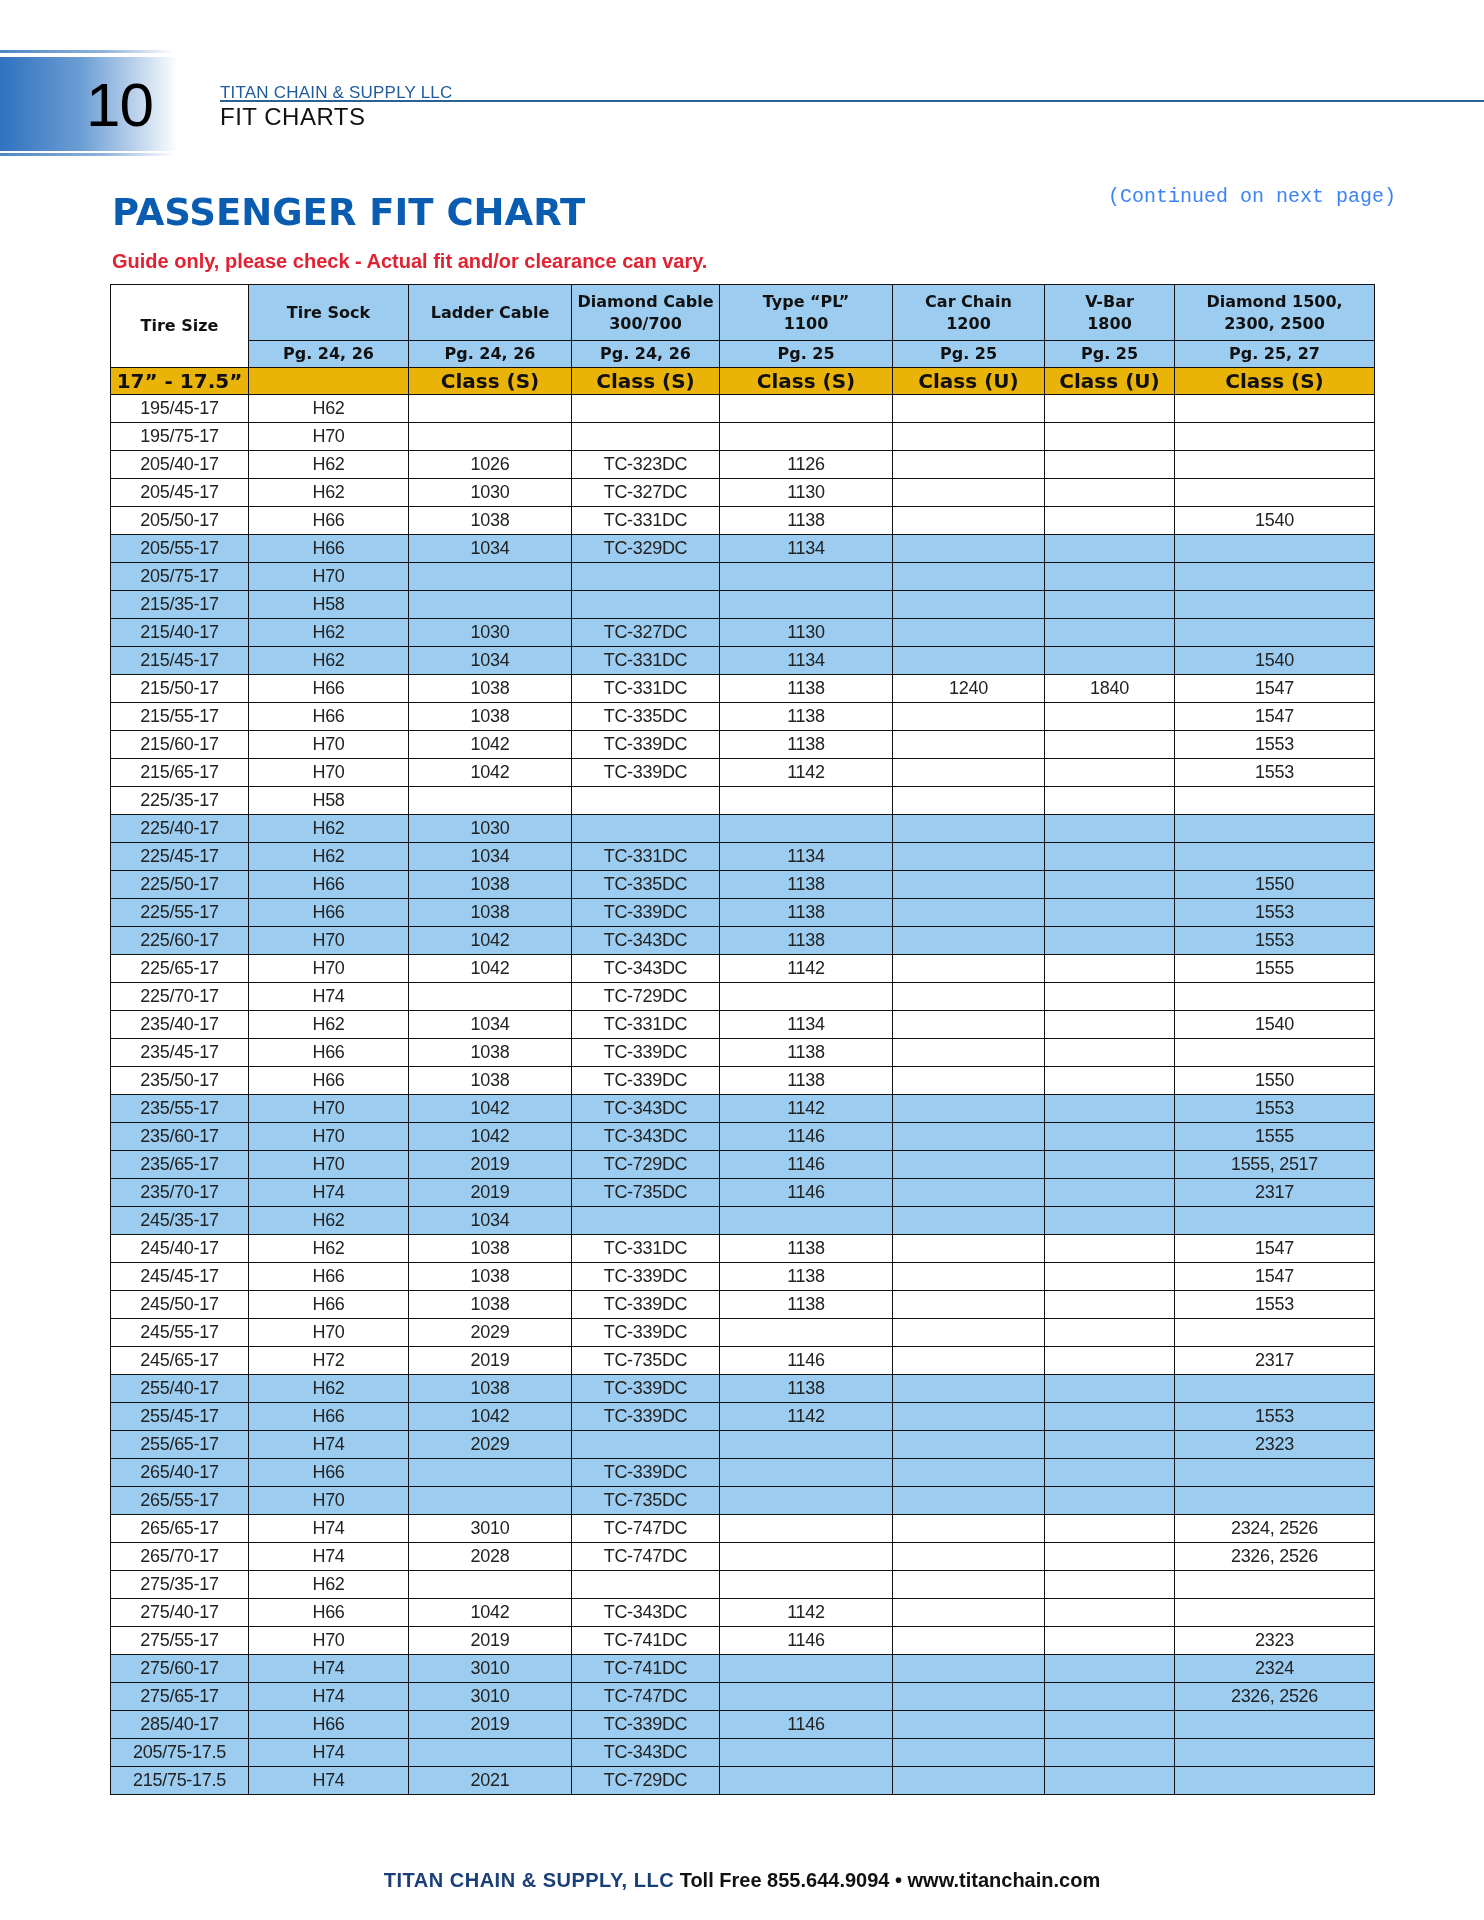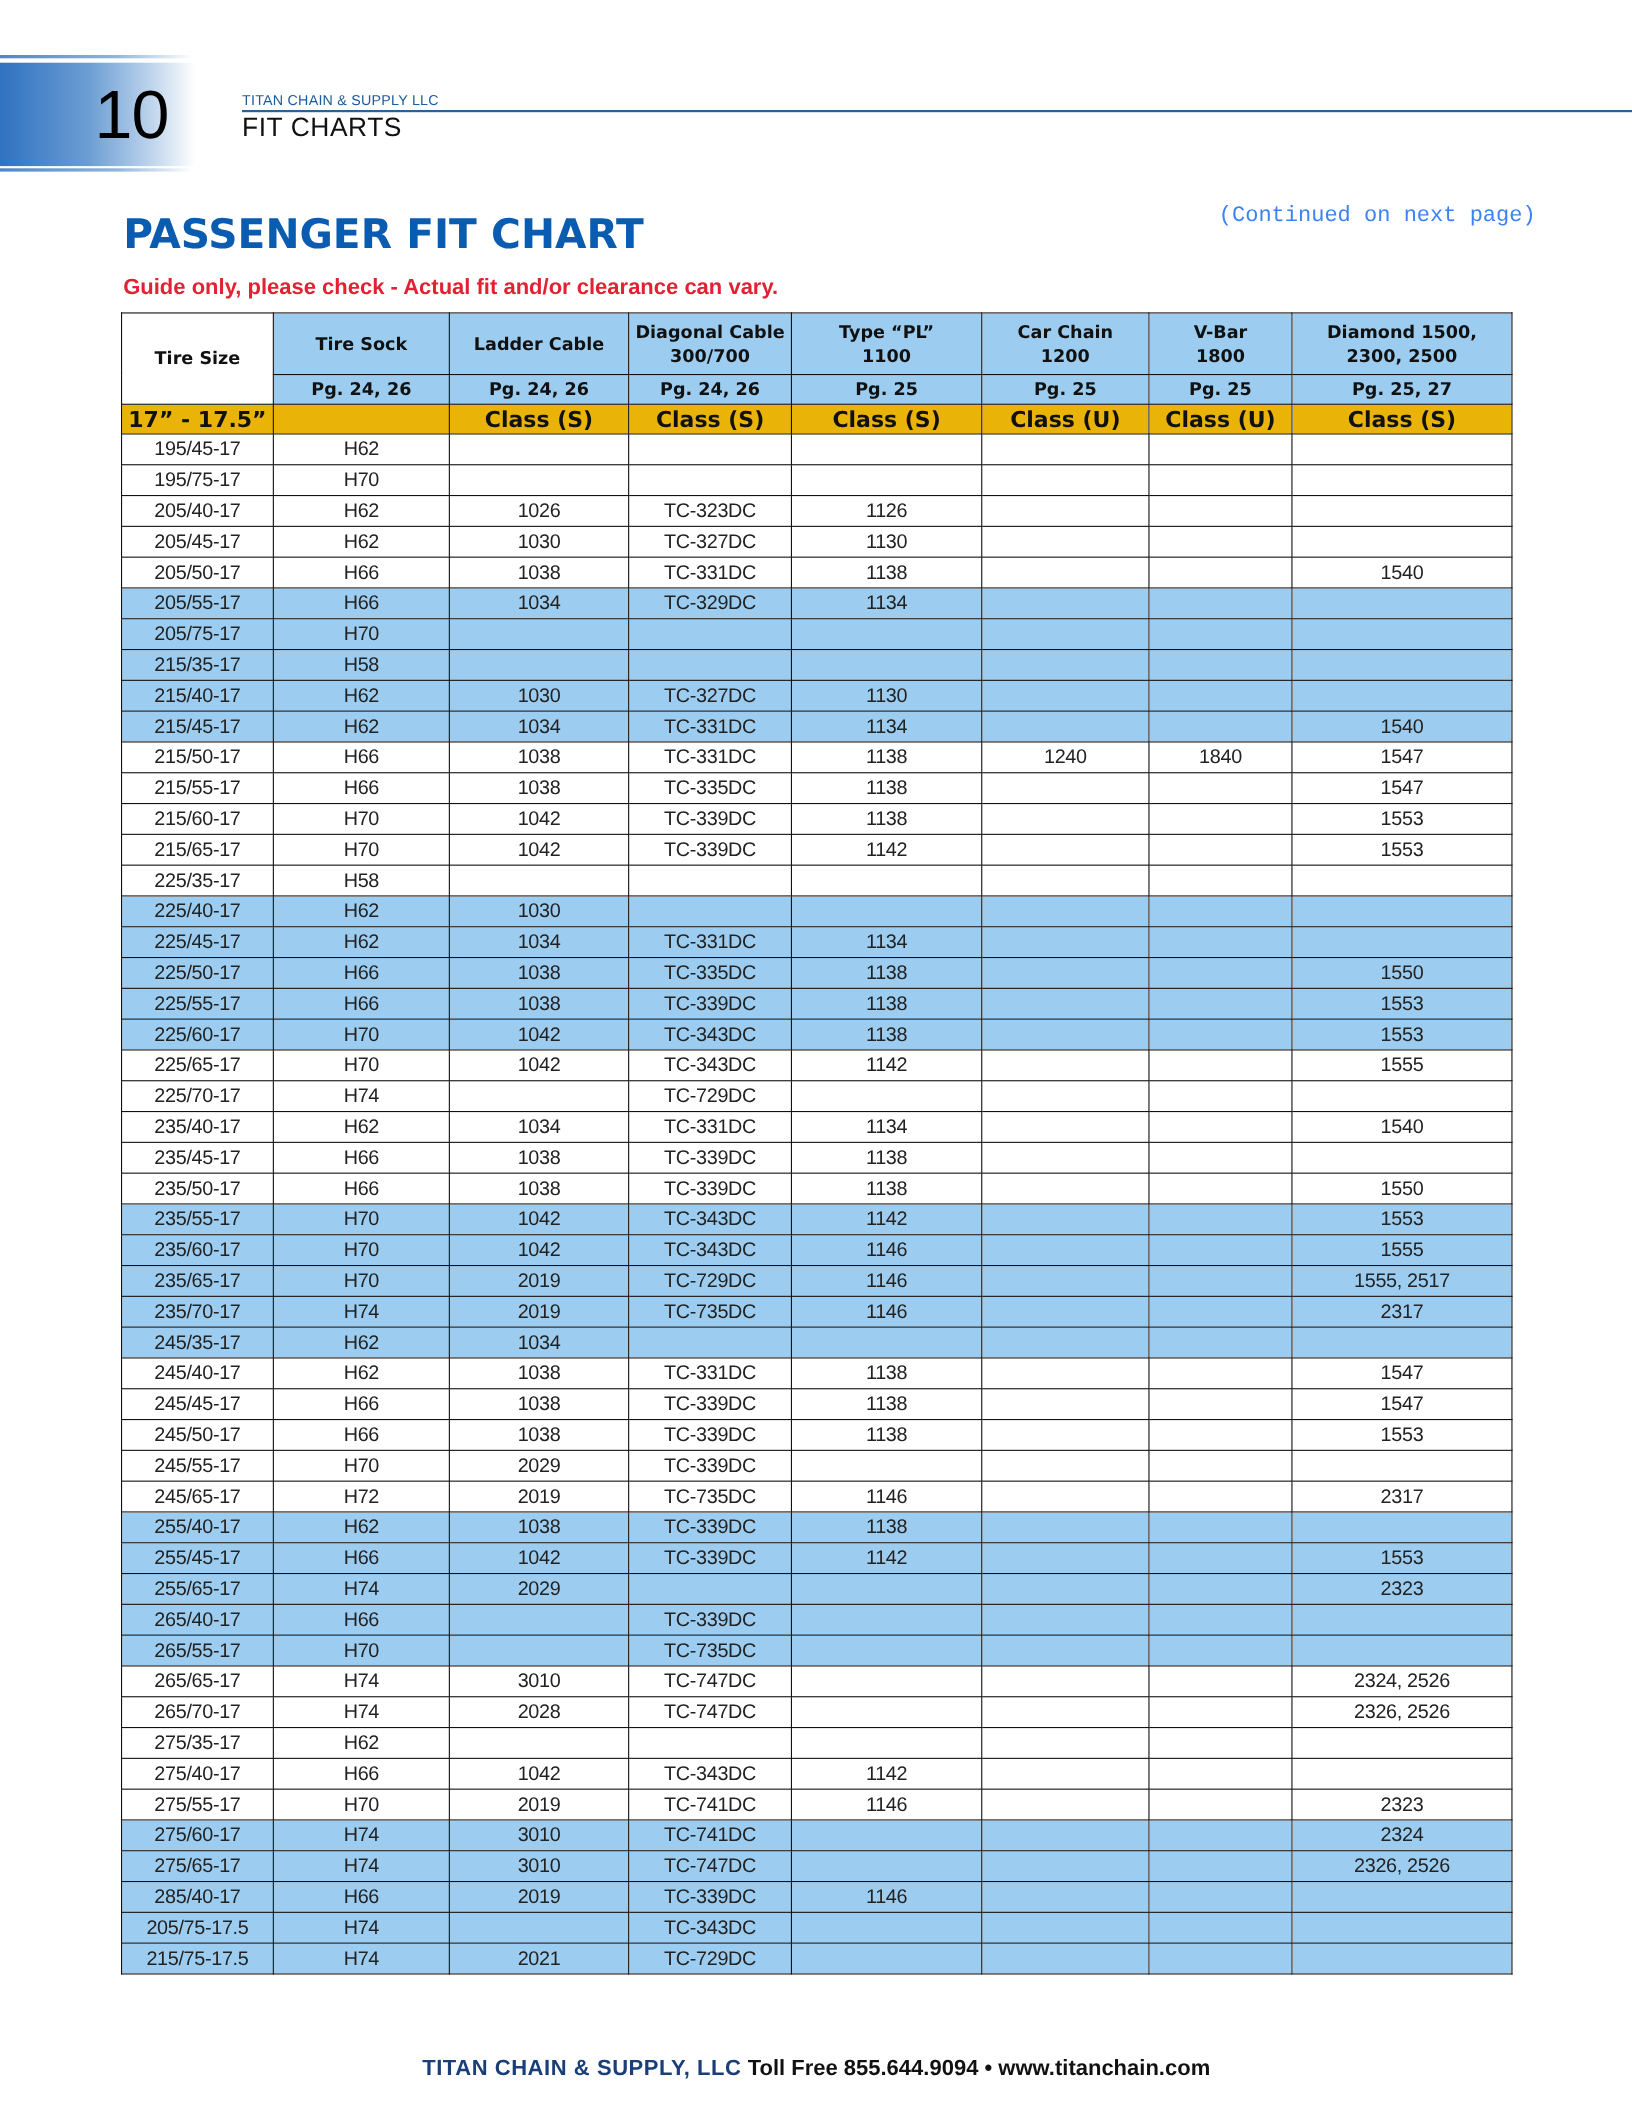--- a/index.html
+++ b/index.html
@@ -3,21 +3,21 @@
   <meta charset="utf-8">
   <style>
     html, body { margin: 0; padding: 0; background: #ffffff; }
     body { width: 1484px; height: 1920px; position: relative; overflow: hidden; font-family: "Liberation Sans", sans-serif; color: #111; }
 
     
     .pn-line-top { position: absolute; left: 0; top: 50px; width: 175px; height: 3px; background: linear-gradient(to right, #4d86c6 0%, #8fb4dd 60%, rgba(255,255,255,0) 100%); }
     .pn-block { position: absolute; left: 0; top: 57px; width: 178px; height: 94px; background: linear-gradient(to right, #2f72c0 0%, #6b9dd3 45%, #b8d0ea 75%, #ffffff 100%); }
     .pn-line-bot { position: absolute; left: 0; top: 153px; width: 175px; height: 3px; background: linear-gradient(to right, #4d86c6 0%, #8fb4dd 60%, rgba(255,255,255,0) 100%); }
     .page-number { position: absolute; left: 86px; top: 66px; font-family: "Liberation Sans", sans-serif; font-weight: normal; font-size: 62px; line-height: 78px; color: #000; letter-spacing: -1px; }
-    .company-small { position: absolute; left: 220px; top: 83px; font-size: 13px; color: #1f5b9c; letter-spacing: 0.2px; }
+    .company-small { position: absolute; left: 220px; top: 83px; font-size: 17px; color: #1f5b9c; letter-spacing: 0.2px; }
     .header-rule { position: absolute; left: 220px; top: 100px; width: 1264px; height: 2px; background: #2a6393; }
     .section-title { position: absolute; left: 220px; top: 103px; font-size: 24px; color: #111; letter-spacing: 0.5px; }
 
     .chart-title { position: absolute; left: 112px; top: 191px; font-family: "DejaVu Sans", sans-serif; font-weight: bold; font-size: 37px; color: #0a5cb0; letter-spacing: 0px; }
     .continued { position: absolute; left: 1108px; top: 185px; font-size: 20px; color: #3b82f6; font-family: Liberation Mono, monospace; }
     .subtitle { position: absolute; left: 112px; top: 250px; font-weight: bold; font-size: 20px; color: #e02232; }
 
     
     .fit-table { position: absolute; left: 110px; top: 284px; width: 1264px; border-collapse: collapse; table-layout: fixed; }
     .fit-table td, .fit-table th { border: 1.5px solid #111; text-align: center; padding: 0; overflow: hidden; white-space: nowrap; }
@@ -64,21 +64,21 @@
     <tr class="head-main">
       <th class="tire-size-head" rowspan="2">Tire Size</th>
 
     <th>
           <div>Tire Sock</div>
         </th>
         <th>
           <div>Ladder Cable</div>
         </th>
         <th>
-          <div>Diagonal Cable</div>
+          <div>Diamond Cable</div>
           <div>300/700</div>
         </th>
         <th>
           <div>Type “PL”</div>
           <div>1100</div>
         </th>
         <th>
           <div>Car Chain</div>
           <div>1200</div>
         </th>

